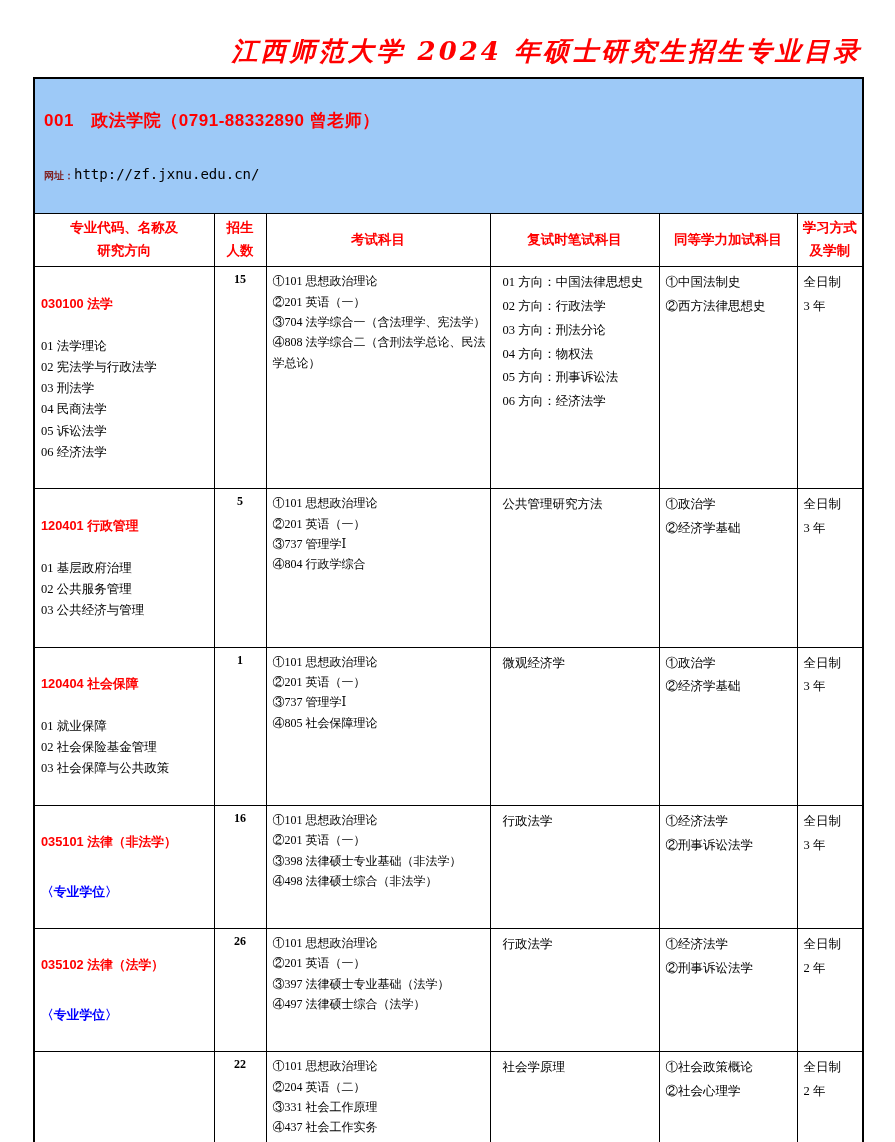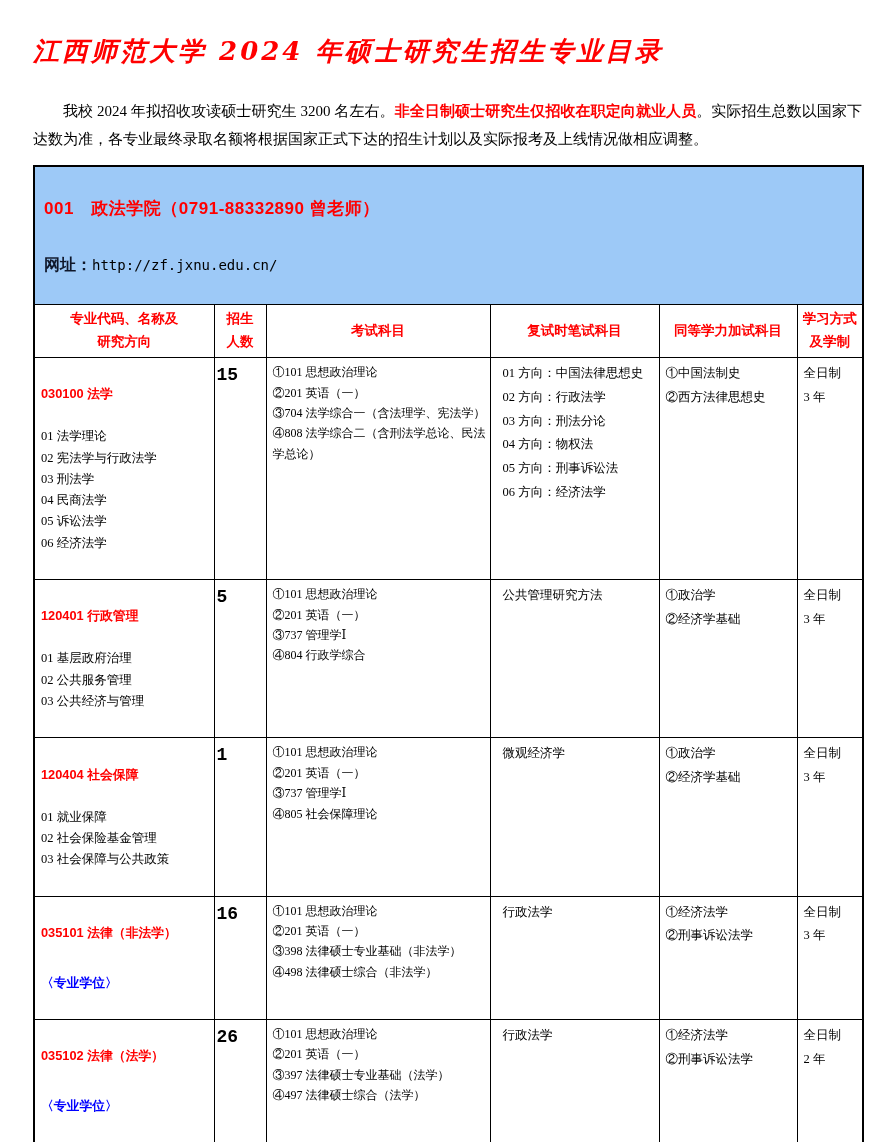--- a/index.html
+++ b/index.html
@@ -8,28 +8,28 @@
     position:relative;
     width:895px; height:1142px;
     margin:0 auto;
     padding:34px 33px 0 33px;
     background:#ffffff;
     overflow:hidden;
     font-family:"Liberation Serif","DejaVu Serif",serif;
     color:#000;
   }
   .title {
-    text-align:left;
+    text-align:right;
     color:#ff0000;
     font-family:"DejaVu Serif",serif;
     font-style:italic;
     font-weight:bold;
     font-size:26px;
     letter-spacing:3px;
-    margin-bottom:28px;
+    margin-bottom:8px;
     white-space:nowrap;
   }
   .intro {
     font-size:15px;
     line-height:1.85;
     text-align:justify;
     text-indent:2em;
     margin-bottom:11px;
   }
   .intro .hl {
@@ -59,22 +59,22 @@
     font-weight:bold;
     color:#ff0000;
     font-size:17px;
     letter-spacing:0.5px;
     white-space:pre;
   }
   .banner-line2 { margin-top:6px; white-space:nowrap; }
   .site-label {
     font-family:"Liberation Sans",sans-serif;
     font-weight:bold;
-    color:#0f172a;
-    font-size:16px;
+    color:#7f1d1d;
+    font-size:10px;
   }
   .site-url {
     font-family:"DejaVu Sans Mono","Liberation Mono",monospace;
     font-size:14px;
     color:#000;
     text-align:center;
   }
   
   tr.head-row th {
     color:#ff0000;
@@ -98,39 +98,37 @@
   td.prog-cell .dirs { color:#000; }
   td.prog-cell .degree {
     font-family:"Liberation Sans",sans-serif;
     font-weight:bold;
     color:#0000ff;
     font-size:12.8px;
     margin-top:7px;
   }
   td.count-cell {
     vertical-align:middle;
-    text-align:left;
-    font-weight:bold;
-    font-size:18px;
+    text-align:center;
+    font-weight:bold;
+    font-size:12px;
     padding:2px;
-    font-family:Liberation Mono, monospace;
   }
   td.subjects-cell { font-size:12px; padding-right:2px; }
   td.retest-cell  { line-height:1.9;padding-left:12px; }
   td.extra-cell   { line-height:1.9; }
   td.mode-cell    { line-height:1.9; padding:4px 3px 4px 6px; }
 </style>
 </head>
 <body>
 
 <div class="page">
 
   <div class="title">江西师范大学 2024 年硕士研究生招生专业目录</div>
 
-  <p class="intro"><span>我校 2024 年拟招收攻读硕士研究生 3200 名左右。</span><span class="hl">非全日制硕士研究生仅招收在职定向就业人员</span><span>。实际招生总数以国家下达数为准，各专业最终录取名额将根据国家正式下达的招生计划以及实际报考及上线情况做相应调整。</span></p>
 
   <table class="catalog">
     <colgroup>
       <col style="width:180px">
         <col style="width:52px">
         <col style="width:224px">
       <col style="width:169px">
         <col style="width:138px">
         <col style="width:66px">
     </colgroup>

